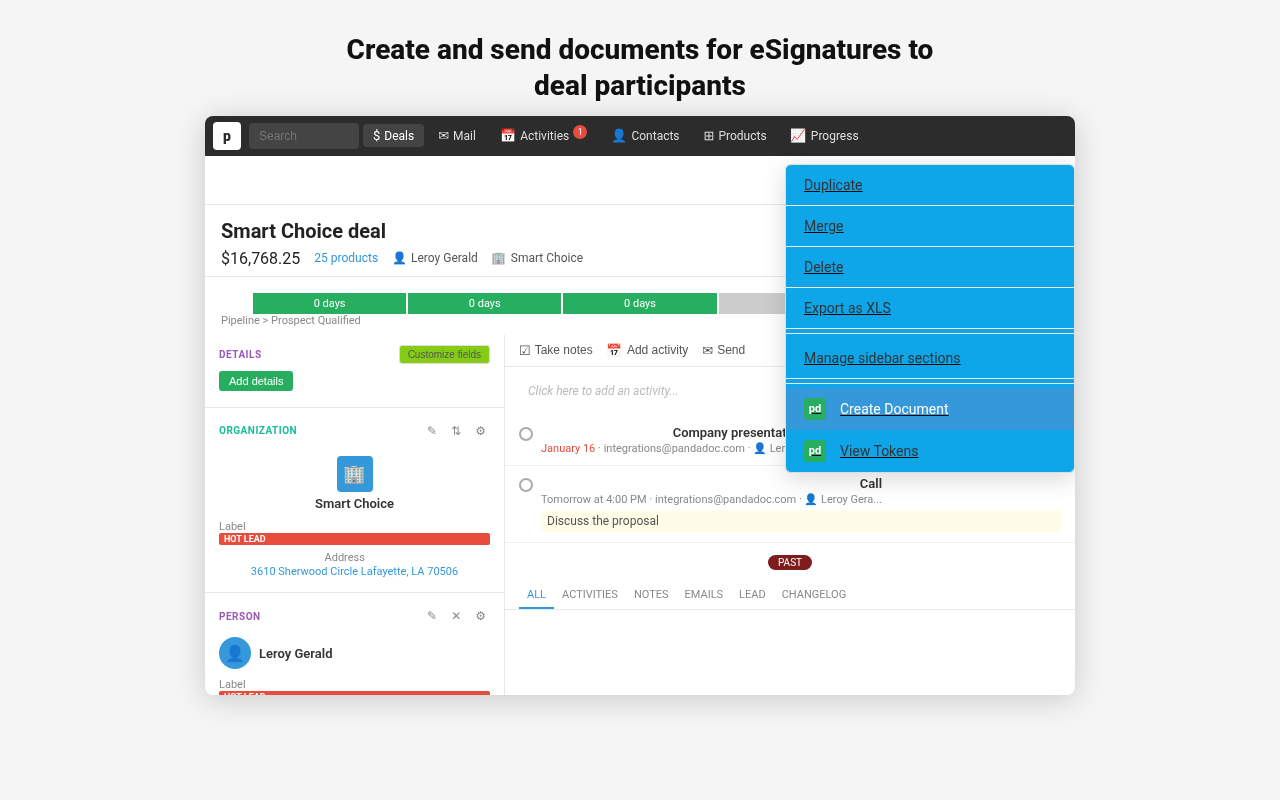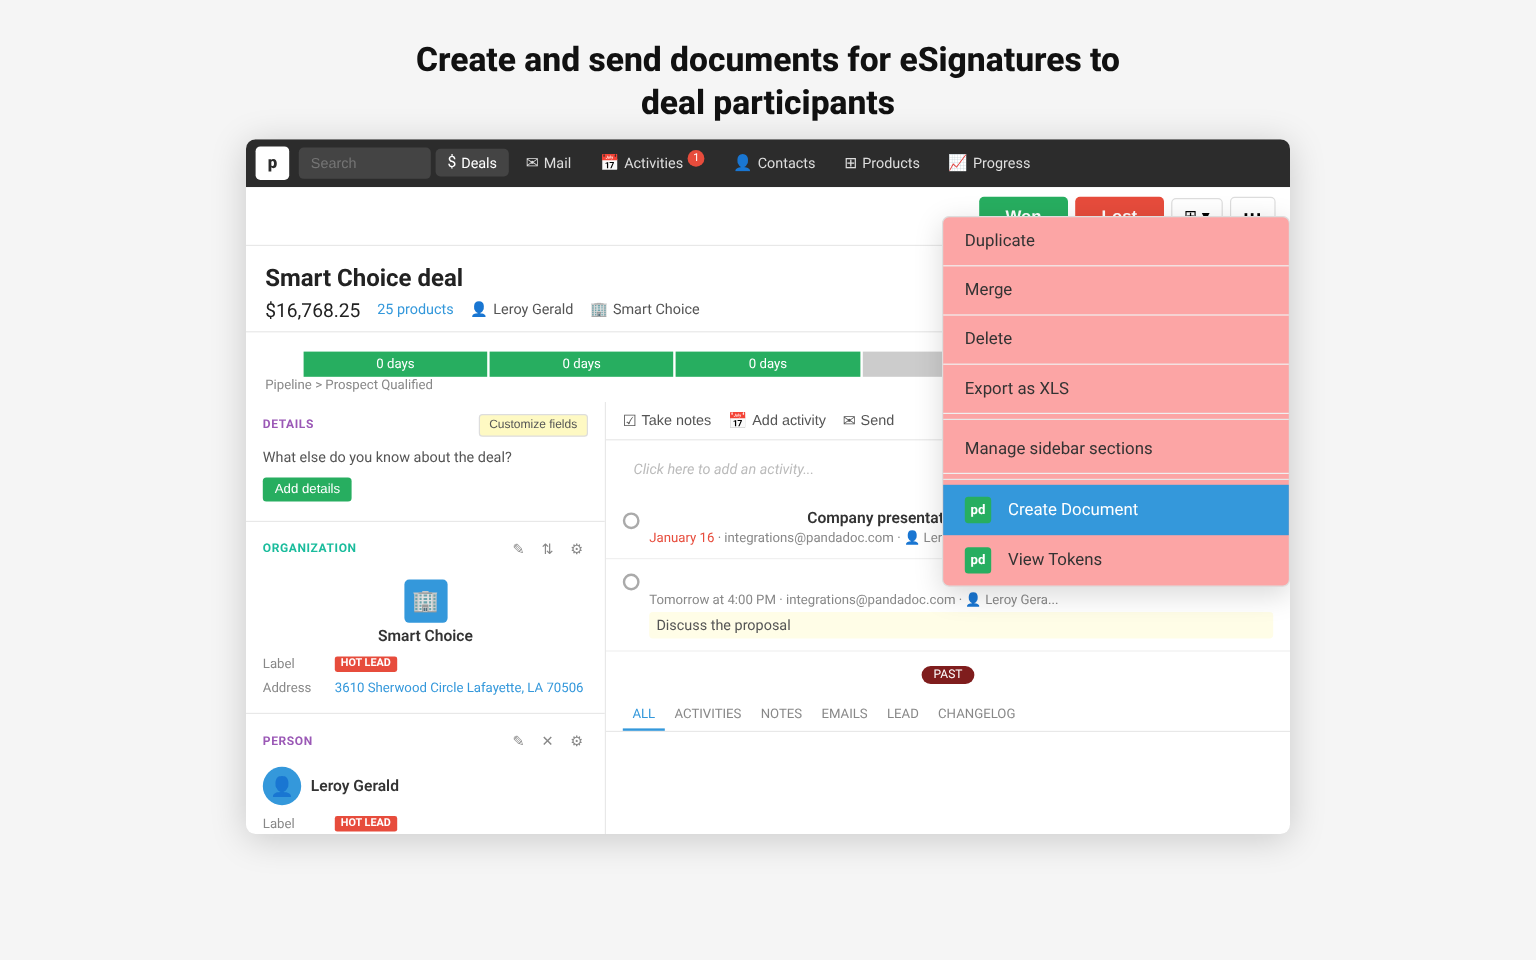--- a/index.html
+++ b/index.html
@@ -237,21 +237,21 @@
     }
     .section-label {
       font-size: 10px;
       font-weight: 700;
       color: #9b59b6;
       letter-spacing: 0.5px;
     }
     .section-label.teal { color: #1abc9c; }
     .section-label.purple { color: #9b59b6; }
     .btn-customize {
-      background: #fef9c3;
+      background: #84cc16;
       border: 1px solid #ddd;
       padding: 3px 8px;
       border-radius: 3px;
       font-size: 10px;
       cursor: pointer;
       color: #555;
     }
     .details-question {
       padding: 4px 14px 8px;
       font-size: 12px;
@@ -308,20 +308,21 @@
     }
     .org-name {
       font-size: 13px;
       font-weight: 600;
       color: #333;
     }
     .field-row {
       display: flex;
       padding: 3px 0;
       font-size: 11px;
+      flex-direction: column;
     }
     .field-label {
       color: #888;
       width: 60px;
       flex-shrink: 0;
     }
     .hot-lead-badge {
       background: #e74c3c;
       color: #fff;
       font-size: 9px;
@@ -462,27 +463,28 @@
     }
     .tab-item.active {
       color: #3498db;
       border-bottom: 2px solid #3498db;
     }
 
     
     .dropdown-menu {
       position: absolute;
       right: 0;
-      top: 64px;
+      top: 48px;
       width: 290px;
-      background: #fca5a5;
+      background: #0ea5e9;
       border: 1px solid #ddd;
       border-radius: 6px;
       box-shadow: 0 6px 24px rgba(0,0,0,0.15);
       z-index: 100;
+      text-decoration: underline;
     }
     .dropdown-item {
       padding: 12px 18px;
       font-size: 14px;
       color: #333;
       cursor: pointer;
       border-bottom: 1px solid #f0f0f0;
     }
     .dropdown-divider {
       border: none;
@@ -597,21 +599,20 @@
   </div>
   <div class="pipeline-qualified">Pipeline &gt; Prospect Qualified</div>
 
   <div class="main-content">
 
     <div class="left-panel">
       <div class="section-header">
         <span class="section-label purple">DETAILS</span>
         <button class="btn-customize">Customize fields</button>
       </div>
-      <div class="details-question">What else do you know about the deal?</div>
       <button class="btn-add-details">Add details</button>
 
       <hr class="section-divider">
 
       <div class="org-section">
         <div class="section-header" style="padding: 4px 0 6px;">
           <span class="section-label teal">ORGANIZATION</span>
           <div class="org-actions">
             <button class="icon-btn">✎</button>
             <button class="icon-btn">⇅</button>

